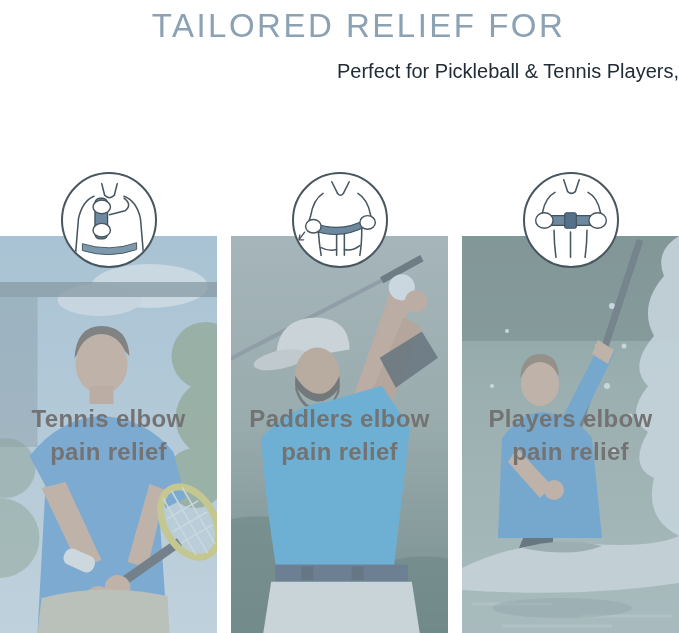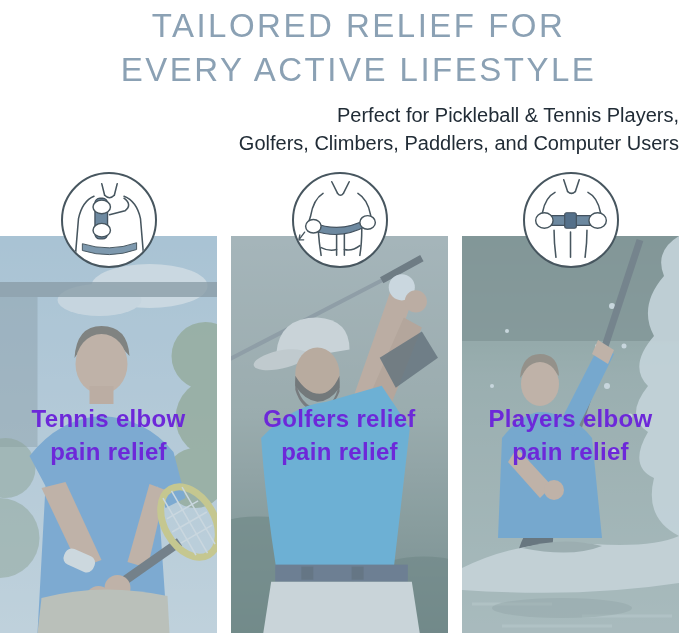--- a/index.html
+++ b/index.html
@@ -66,42 +66,40 @@
     z-index: 4;
     overflow: hidden;
   }
   .icon-circle svg { display: block; width: 100%; height: 100%; }
   .caption {
     position: absolute;
     left: 0; right: 0;
     top: 50%;
     transform: translateY(-50%);
     text-align: center;
-    color: #6d28d9;
+    color: #737373;
     font-size: 24px;
     line-height: 33px;
     font-weight: 700;
     z-index: 3;
     letter-spacing: 0.3px;
   }
   .caption span { display: block; }
 </style>
 </head>
 <body>
 
 <div class="page">
 
   <header class="hdr">
     <h1 class="title">
       <span>TAILORED RELIEF FOR</span>
-      <span>EVERY ACTIVE LIFESTYLE</span>
     </h1>
     <p class="subtitle">
       <span>Perfect for Pickleball &amp; Tennis Players,</span>
-      <span>Golfers, Climbers, Paddlers, and Computer Users</span>
     </p>
   </header>
 
   <section class="panels">
 
     <figure class="panel">
       <div class="photo-wrap">
         <svg viewBox="0 0 218 397" preserveAspectRatio="xMidYMid slice">
           <defs>
             <linearGradient id="skyT" x1="0" y1="0" x2="0" y2="1">
@@ -213,21 +211,21 @@
           <path d="M20 50 Q48 62 76 46 L76 53 Q48 69 20 58 Z" fill="#6d89a0" stroke="#43525f" stroke-width="1.2"></path>
           <ellipse cx="20" cy="54" rx="8" ry="7" fill="#ffffff" stroke="#47565f" stroke-width="1.5"></ellipse>
           <ellipse cx="76" cy="50" rx="8" ry="7" fill="#ffffff" stroke="#47565f" stroke-width="1.5"></ellipse>
           <g stroke="#47565f" stroke-width="1.4" fill="none" stroke-linecap="round">
             <path d="M11 60 L5 68"></path>
             <path d="M5 68 L6 63 M5 68 L10 68"></path>
           </g>
         </svg>
       </div>
       <figcaption class="caption">
-        <span>Golfers relief</span>
+        <span>Paddlers elbow</span>
         <span>pain relief</span>
       </figcaption>
     </figure>
 
     <figure class="panel">
       <div class="photo-wrap">
         <svg viewBox="0 0 217 397" preserveAspectRatio="xMidYMid slice">
           <defs>
             <linearGradient id="bgK" x1="0" y1="0" x2="0" y2="1">
               <stop offset="0" stop-color="#5f7365"></stop>

